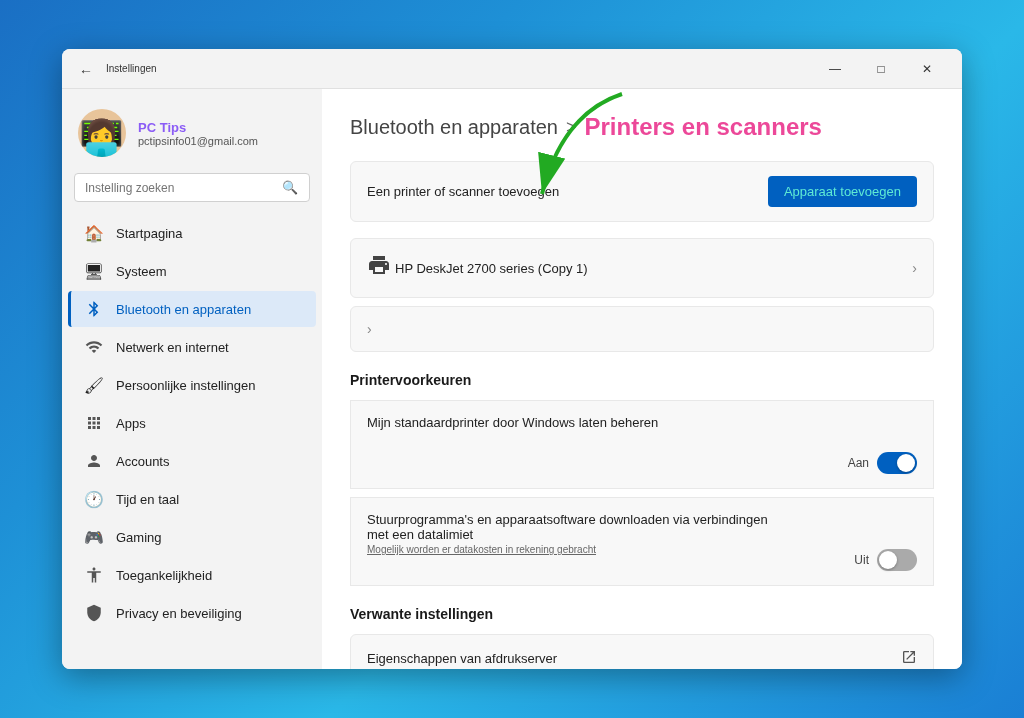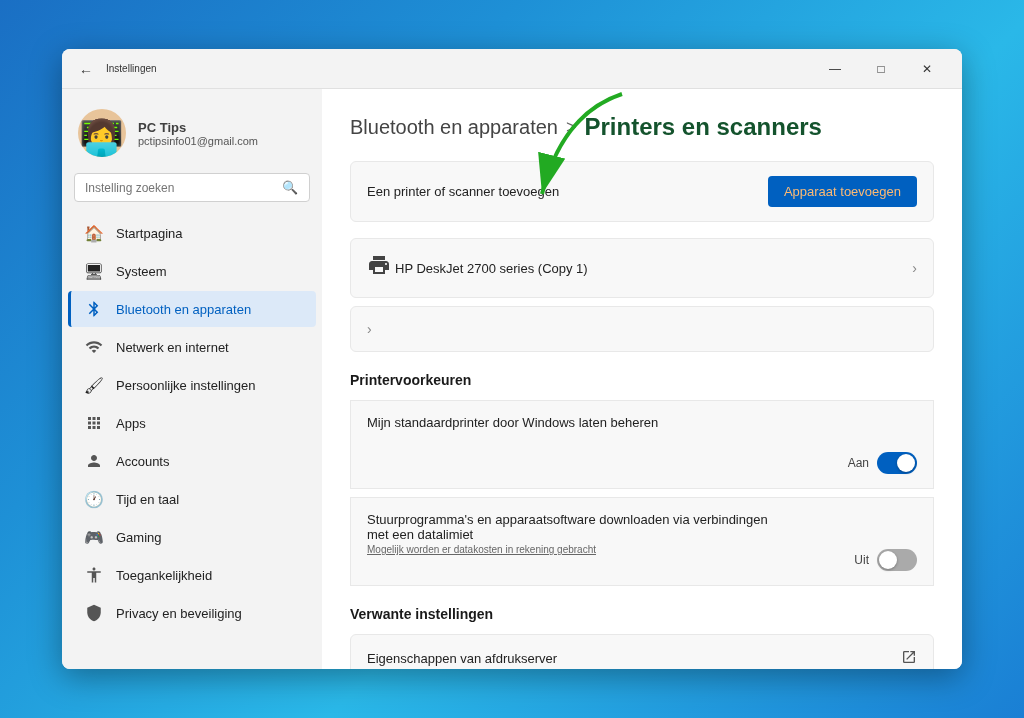--- a/index.html
+++ b/index.html
@@ -95,21 +95,21 @@
       display: flex;
       align-items: flex-end;
       justify-content: center;
       flex-shrink: 0;
     }
     .avatar-img {
       font-size: 36px;
       line-height: 1;
     }
     .profile-info { display: flex; flex-direction: column; }
-    .profile-name { font-size: 13px; font-weight: 600; color: #404040; }
+    .profile-name { font-size: 13px; font-weight: 600; color: #8b5cf6; }
     .profile-email { font-size: 11px; color: #555; }
     .search-box {
       margin: 0 12px 12px 12px;
       display: flex;
       align-items: center;
       background: white;
       border: 1px solid #d0d0d0;
       border-radius: 4px;
       padding: 6px 10px;
       gap: 8px;
@@ -149,35 +149,35 @@
       padding: 24px 28px;
     }
     .breadcrumb {
       display: flex;
       align-items: center;
       gap: 8px;
       margin-bottom: 20px;
     }
     .breadcrumb-link { font-size: 20px; color: #444; font-weight: 400; cursor: pointer; }
     .breadcrumb-sep { font-size: 18px; color: #666; }
-    .breadcrumb-current { font-size: 24px; font-weight: 700; color: #14532d; }
+    .breadcrumb-current { font-size: 24px; font-weight: 700; color: #ec4899; }
     .add-device-row {
       display: flex;
       align-items: center;
       justify-content: space-between;
       padding: 14px 16px;
       background: #f8f8f8;
       border: 1px solid #e8e8e8;
       border-radius: 6px;
       margin-bottom: 16px;
     }
     .add-device-label { font-size: 13px; color: #222; }
     .add-device-btn {
       background: #0060c0;
-      color: #fdba74;
+      color: #5eead4;
       border: none;
       border-radius: 4px;
       padding: 8px 16px;
       font-size: 13px;
       cursor: pointer;
       font-weight: 500;
     }
     .device-row {
       display: flex;
       align-items: center;

